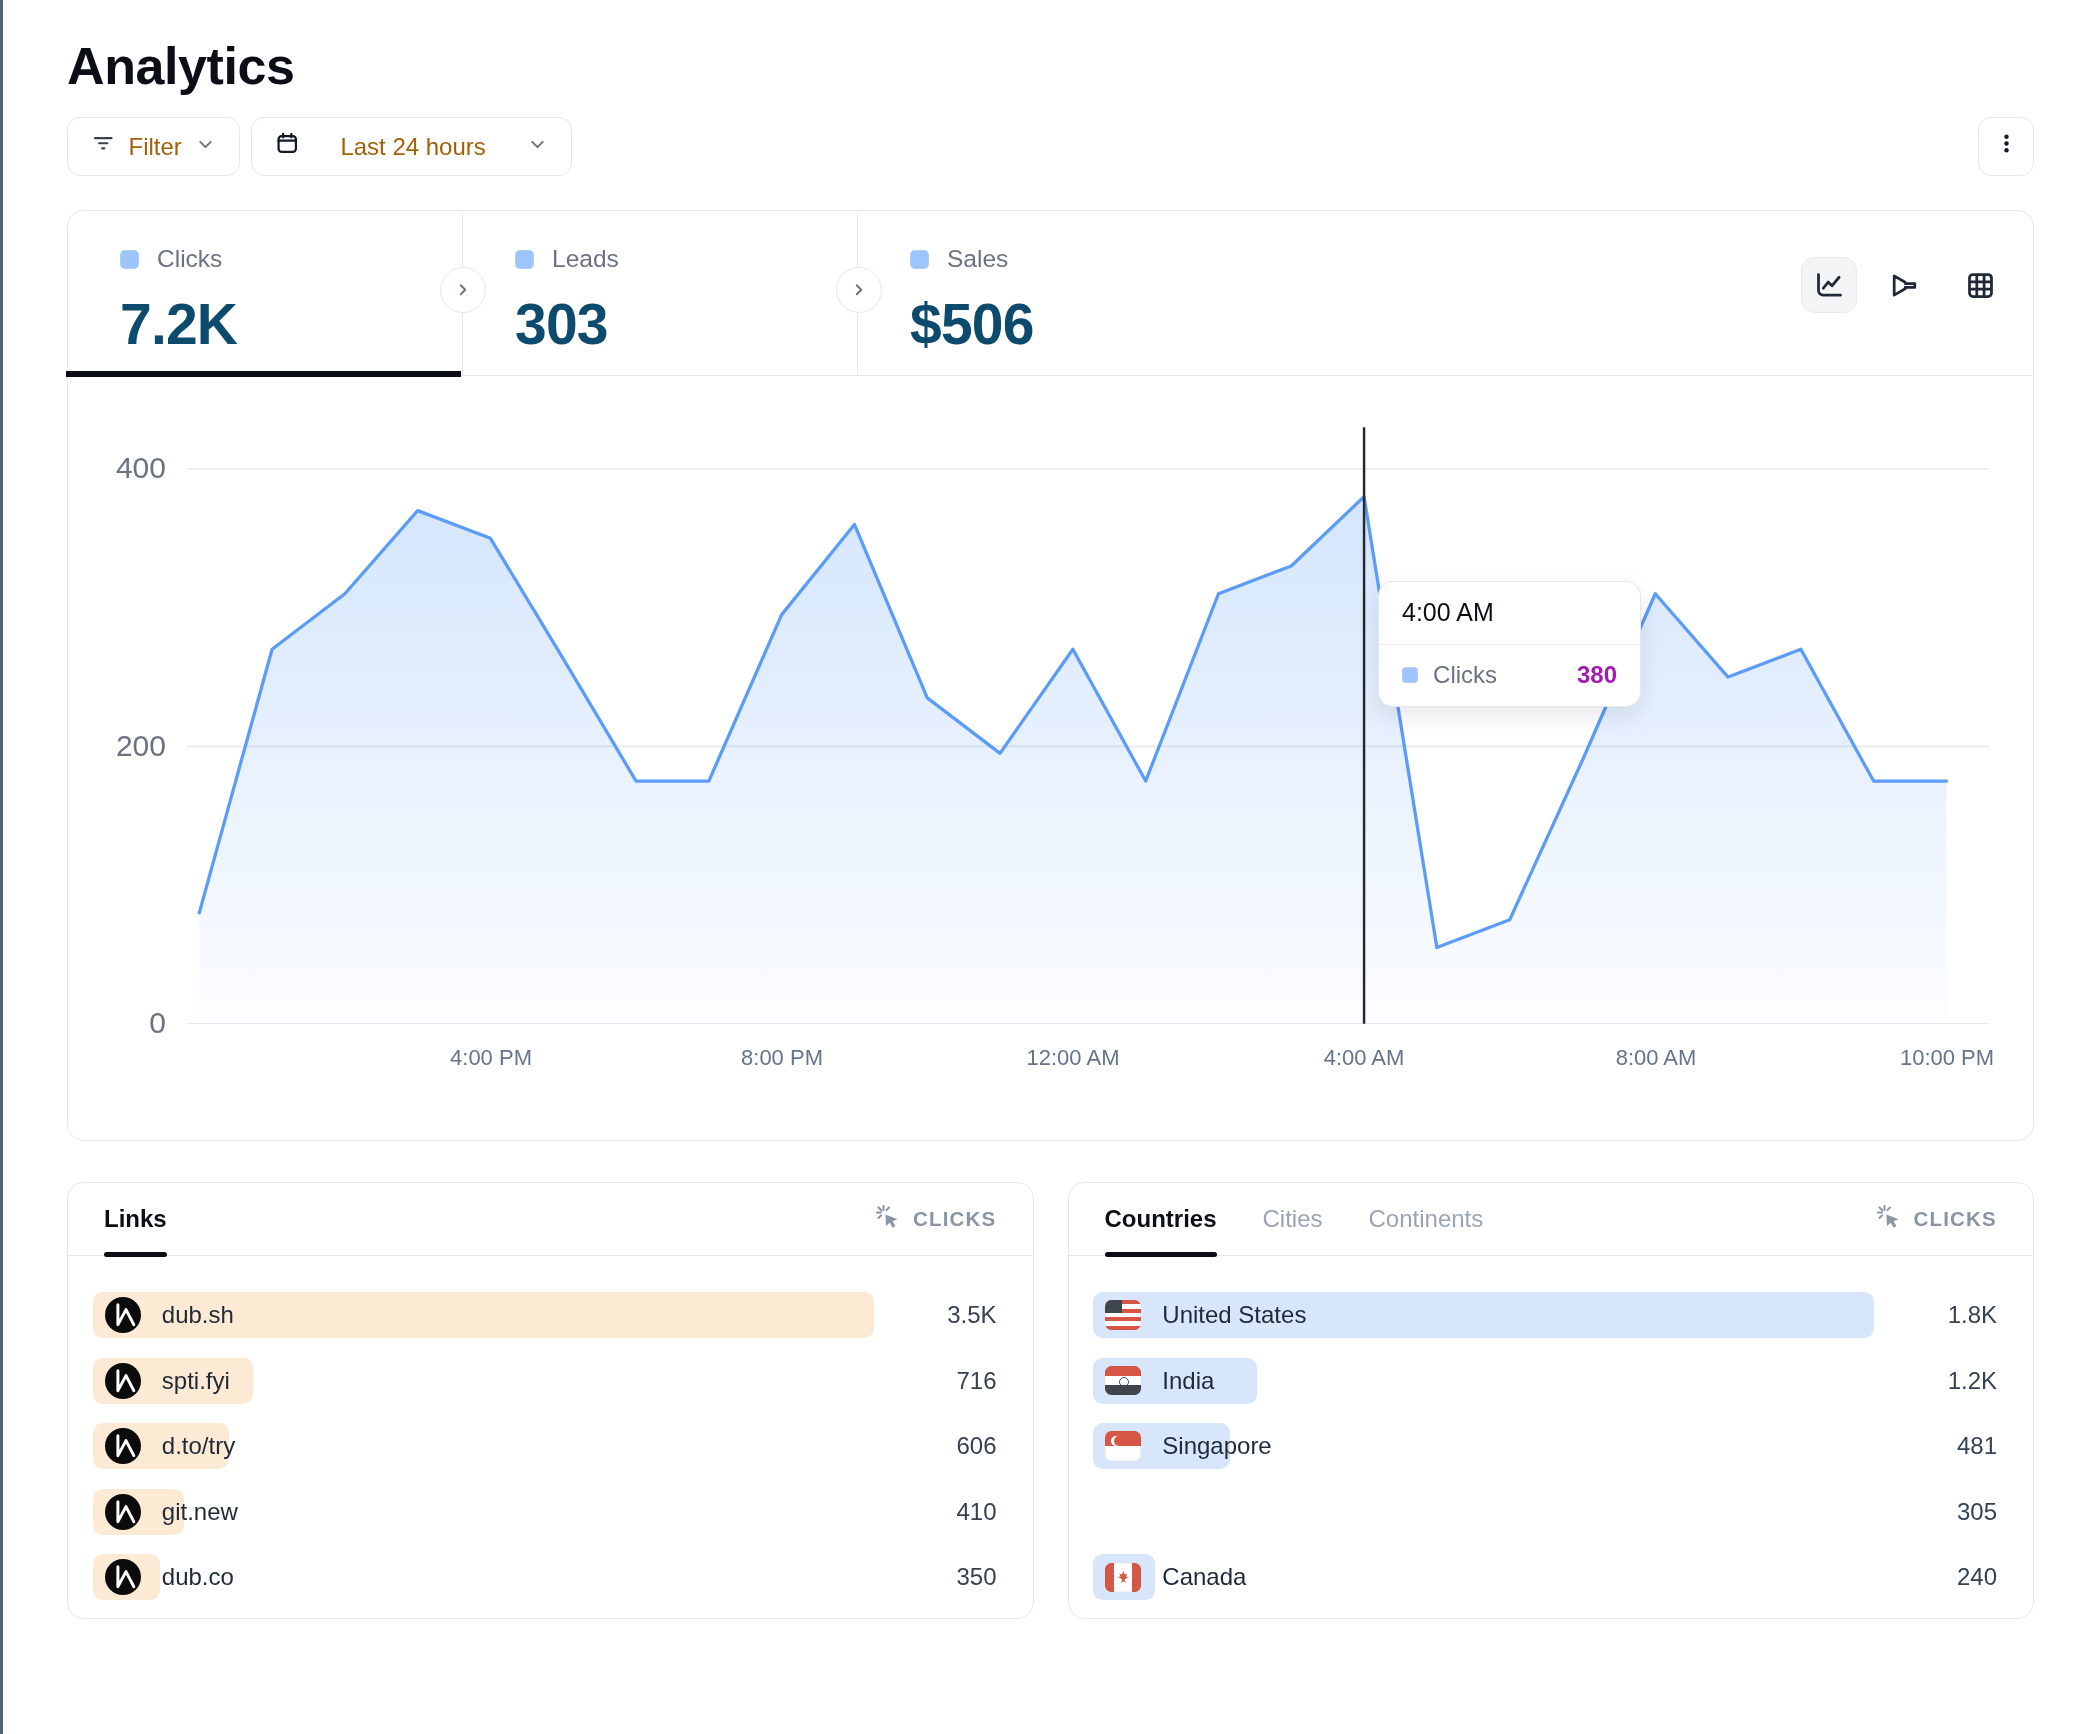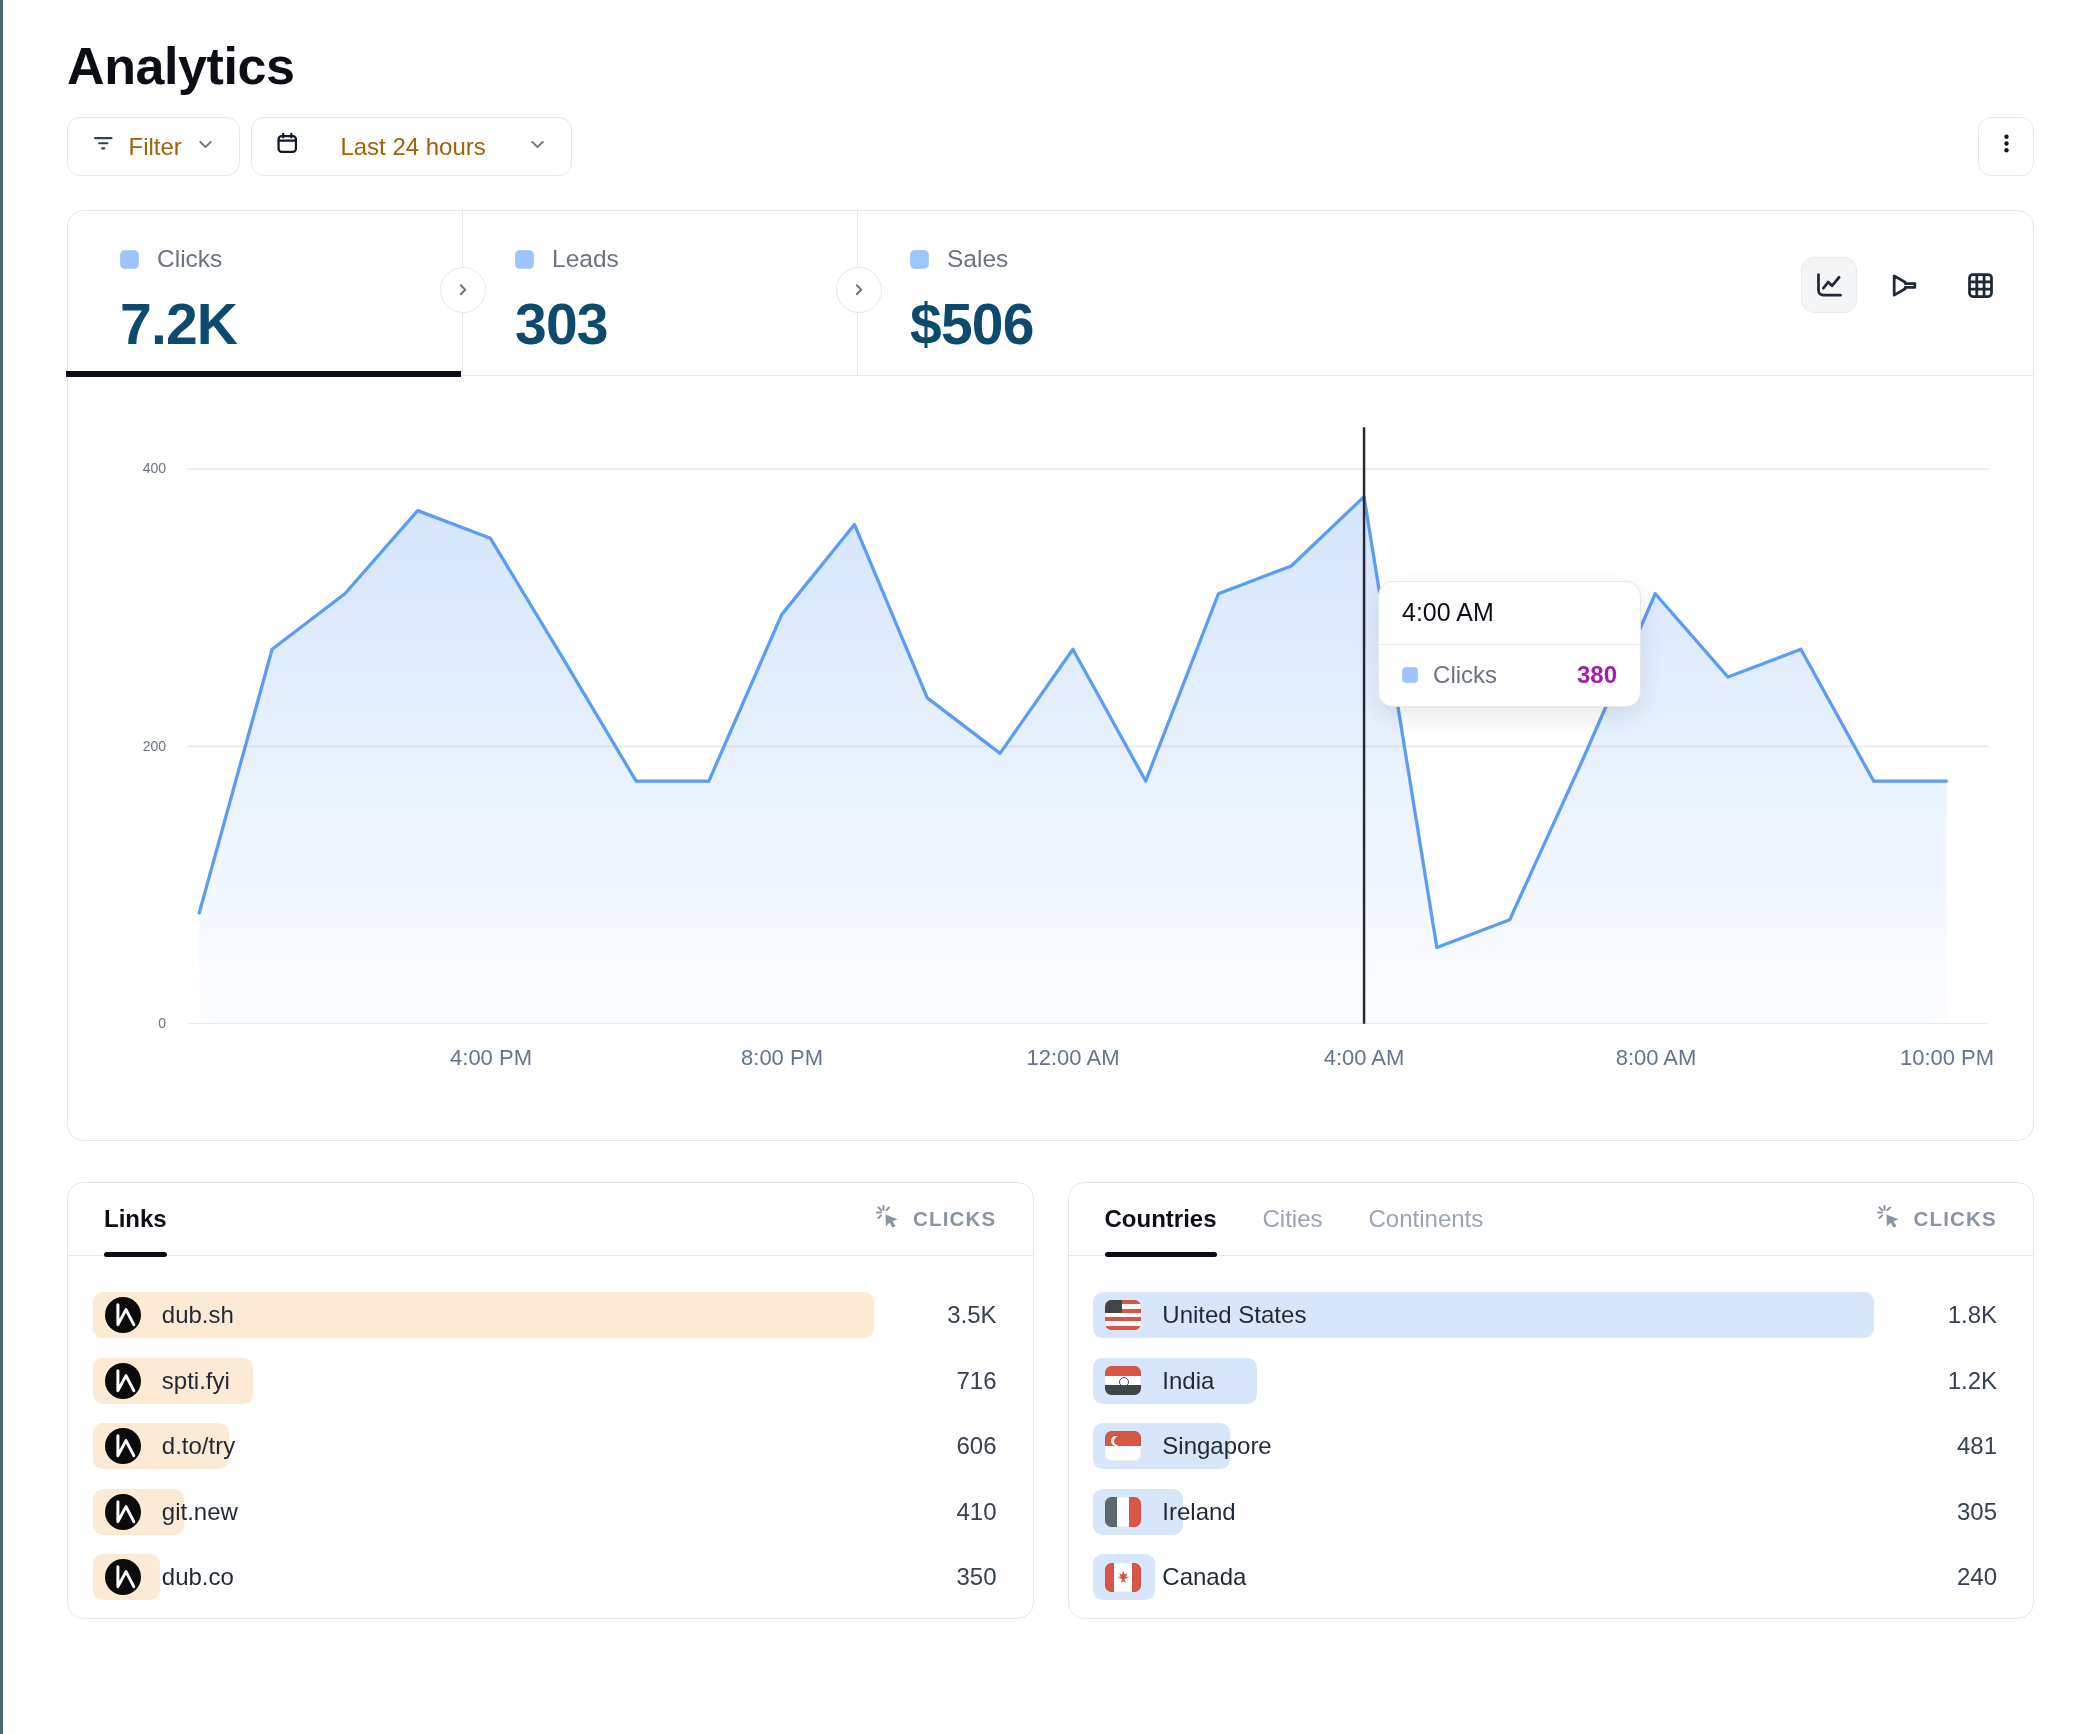--- a/index.html
+++ b/index.html
@@ -42,21 +42,21 @@
   .next-1 { left:372px; } .next-2 { left:768px; }
   .view-toggles { position:absolute; right:24.5px; top:46px; display:flex; gap:19.6px; }
   .toggle-btn {
     width:56px; height:56px; border-radius:13px; display:flex; align-items:center; justify-content:center;
     color:#1f2937; background:transparent; border:1.6px solid transparent; cursor:pointer;
   }
   .toggle-btn.active { background:#f4f5f6; border-color:#e8eaec; }
 
   
   .chart-region { position:relative; height:764px; }
-  .y-label { position:absolute; width:98px; text-align:right; font-size:14px; color:#6b7280; transform:translateY(-50%); }
+  .y-label { position:absolute; width:98px; text-align:right; font-size:30px; color:#6b7280; transform:translateY(-50%); }
   .x-label { position:absolute; top:669px; font-size:22px; color:#64748b; transform:translateX(-50%); white-space:nowrap; }
   #plot-svg { position:absolute; left:119px; top:51px; }
 
   .tooltip {
     position:absolute; top:205px; width:263px; background:#fff;
     border:1.6px solid #e5e7eb; border-radius:14.7px; box-shadow:0 9.8px 23px rgba(0,0,0,0.09);
     z-index:5; overflow:hidden;
   }
   .tooltip-header { padding:16.4px 23px; font-size:25px; color:#0b0f15; border-bottom:1.6px solid #eceef1; }
   .tooltip-row { padding:16.4px 23px; display:flex; align-items:center; gap:14.7px; }
@@ -383,27 +383,20 @@
             <div class="row-left">
               <div class="row-bar bar-blue" style="width: 17.5%;"></div>
               <div class="row-content">
                 <div class="flag flag-sg"></div>
                 <span class="row-label">Singapore</span>
               </div>
             </div>
             <span class="row-value">481</span>
           </div>
           <div class="panel-row">
-            <div class="row-left">
-              <div class="row-bar bar-blue" style="width: 11.5%;"></div>
-              <div class="row-content">
-                <div class="flag flag-ie"></div>
-                <span class="row-label">Ireland</span>
-              </div>
-            </div>
             <span class="row-value">305</span>
           </div>
           <div class="panel-row">
             <div class="row-left">
               <div class="row-bar bar-blue" style="width: 8%;"></div>
               <div class="row-content">
                 <div class="flag flag-ca"></div>
                 <span class="row-label">Canada</span>
               </div>
             </div>

